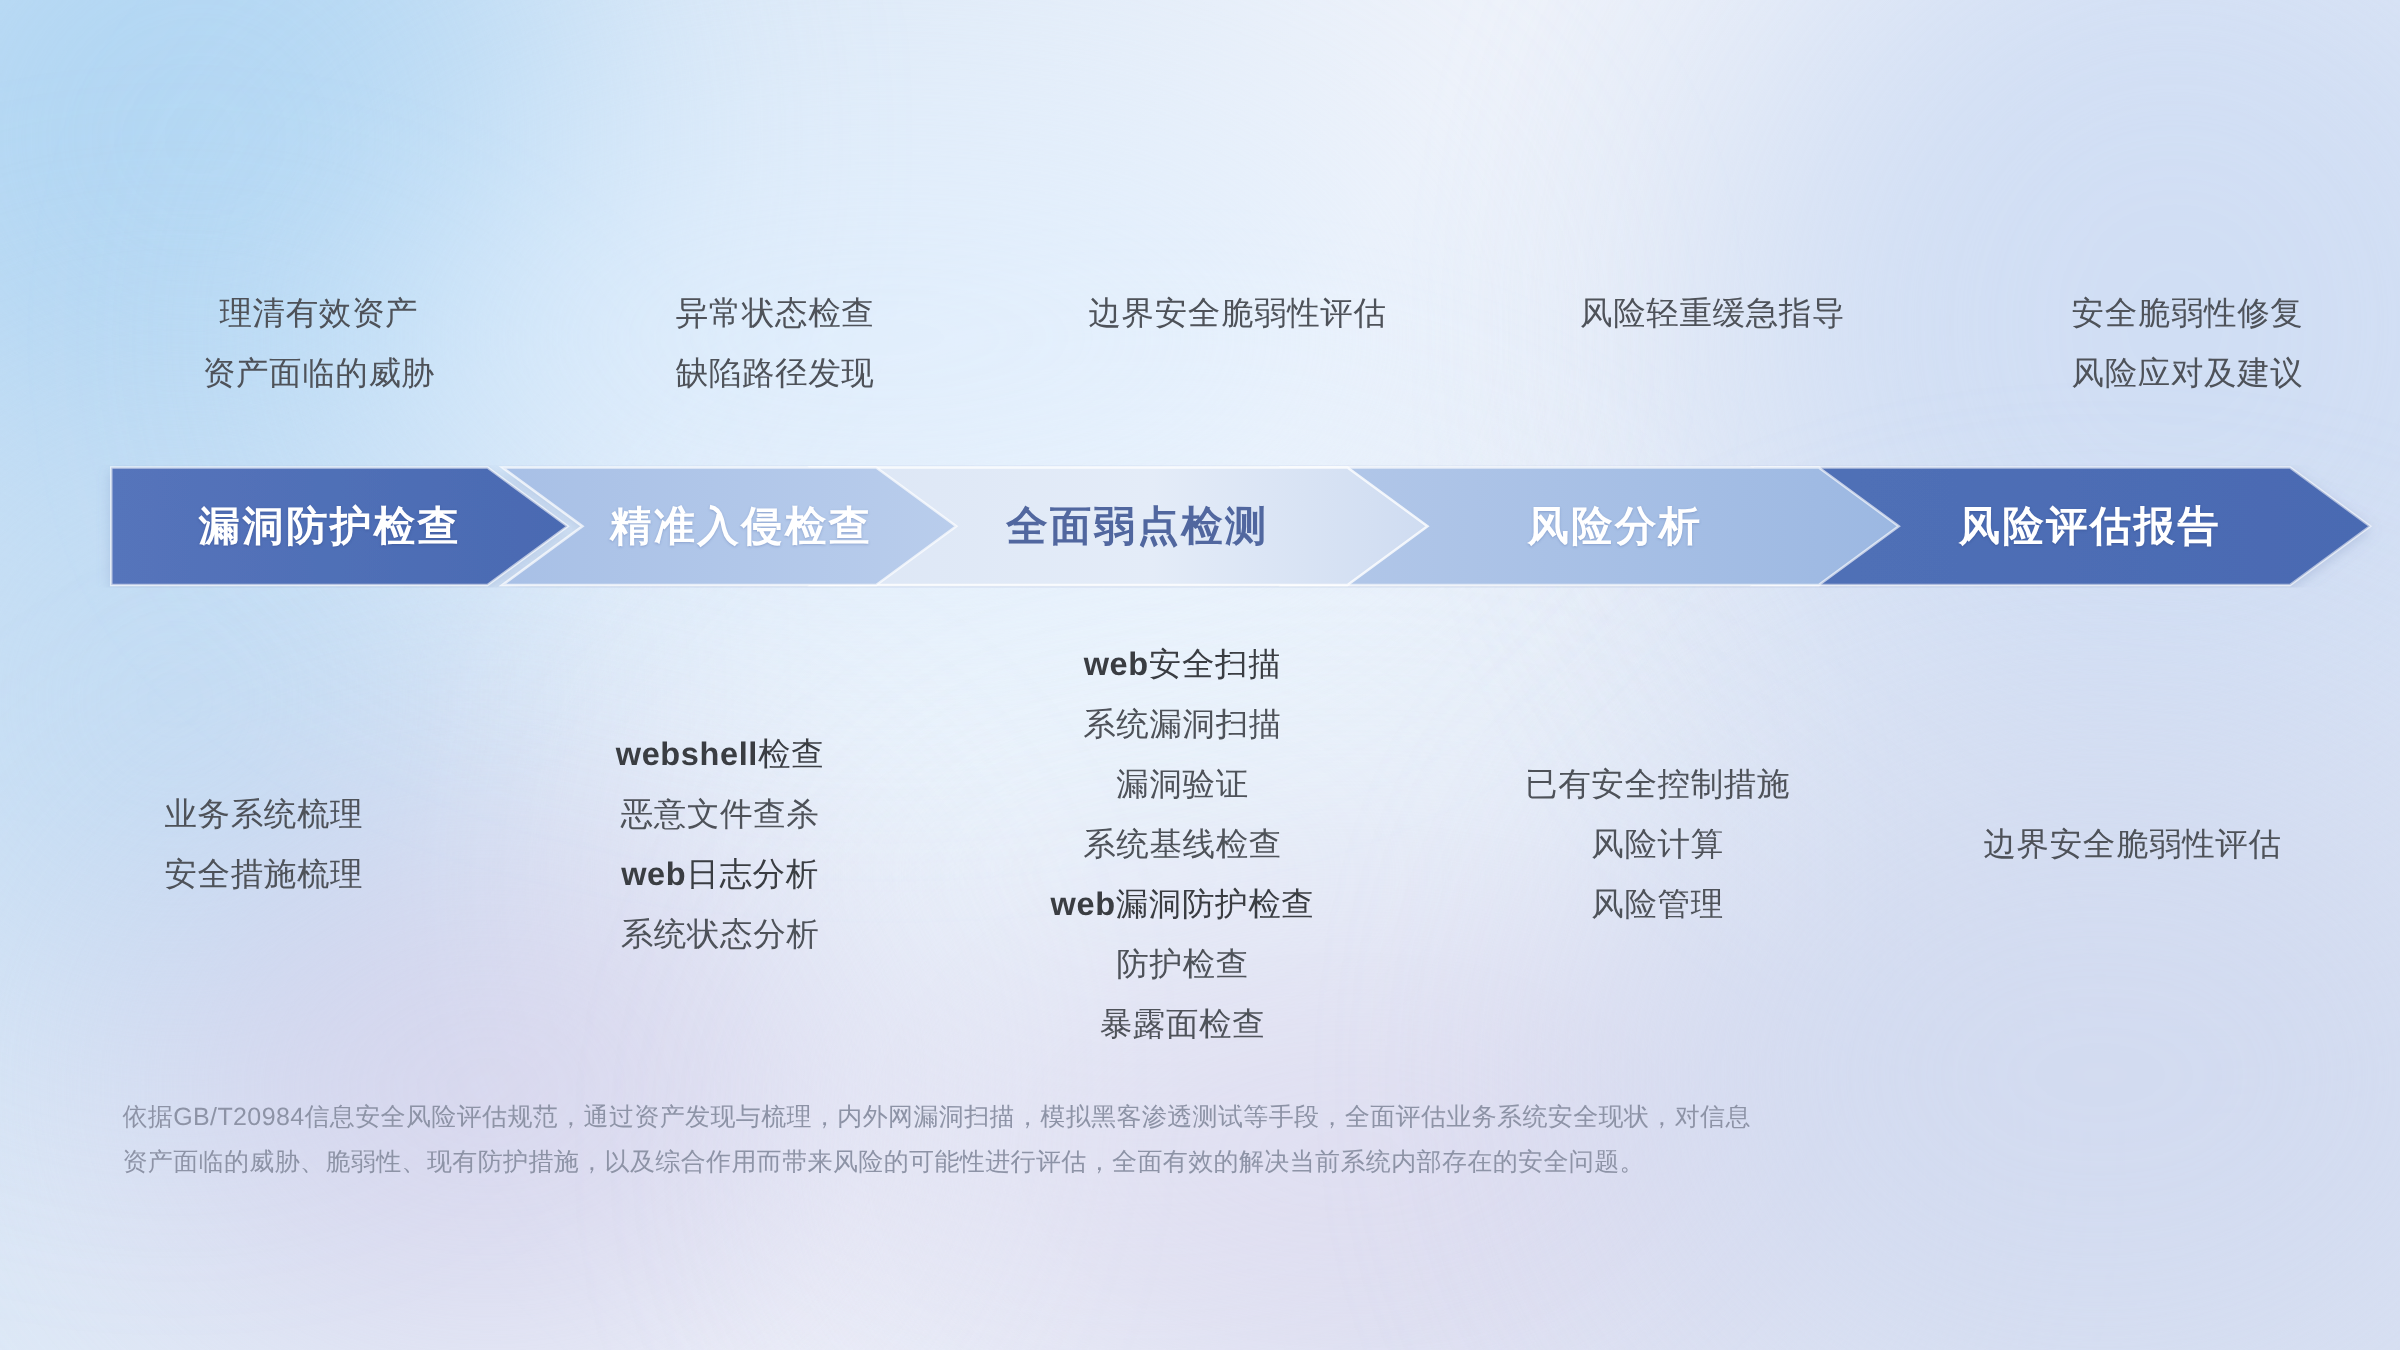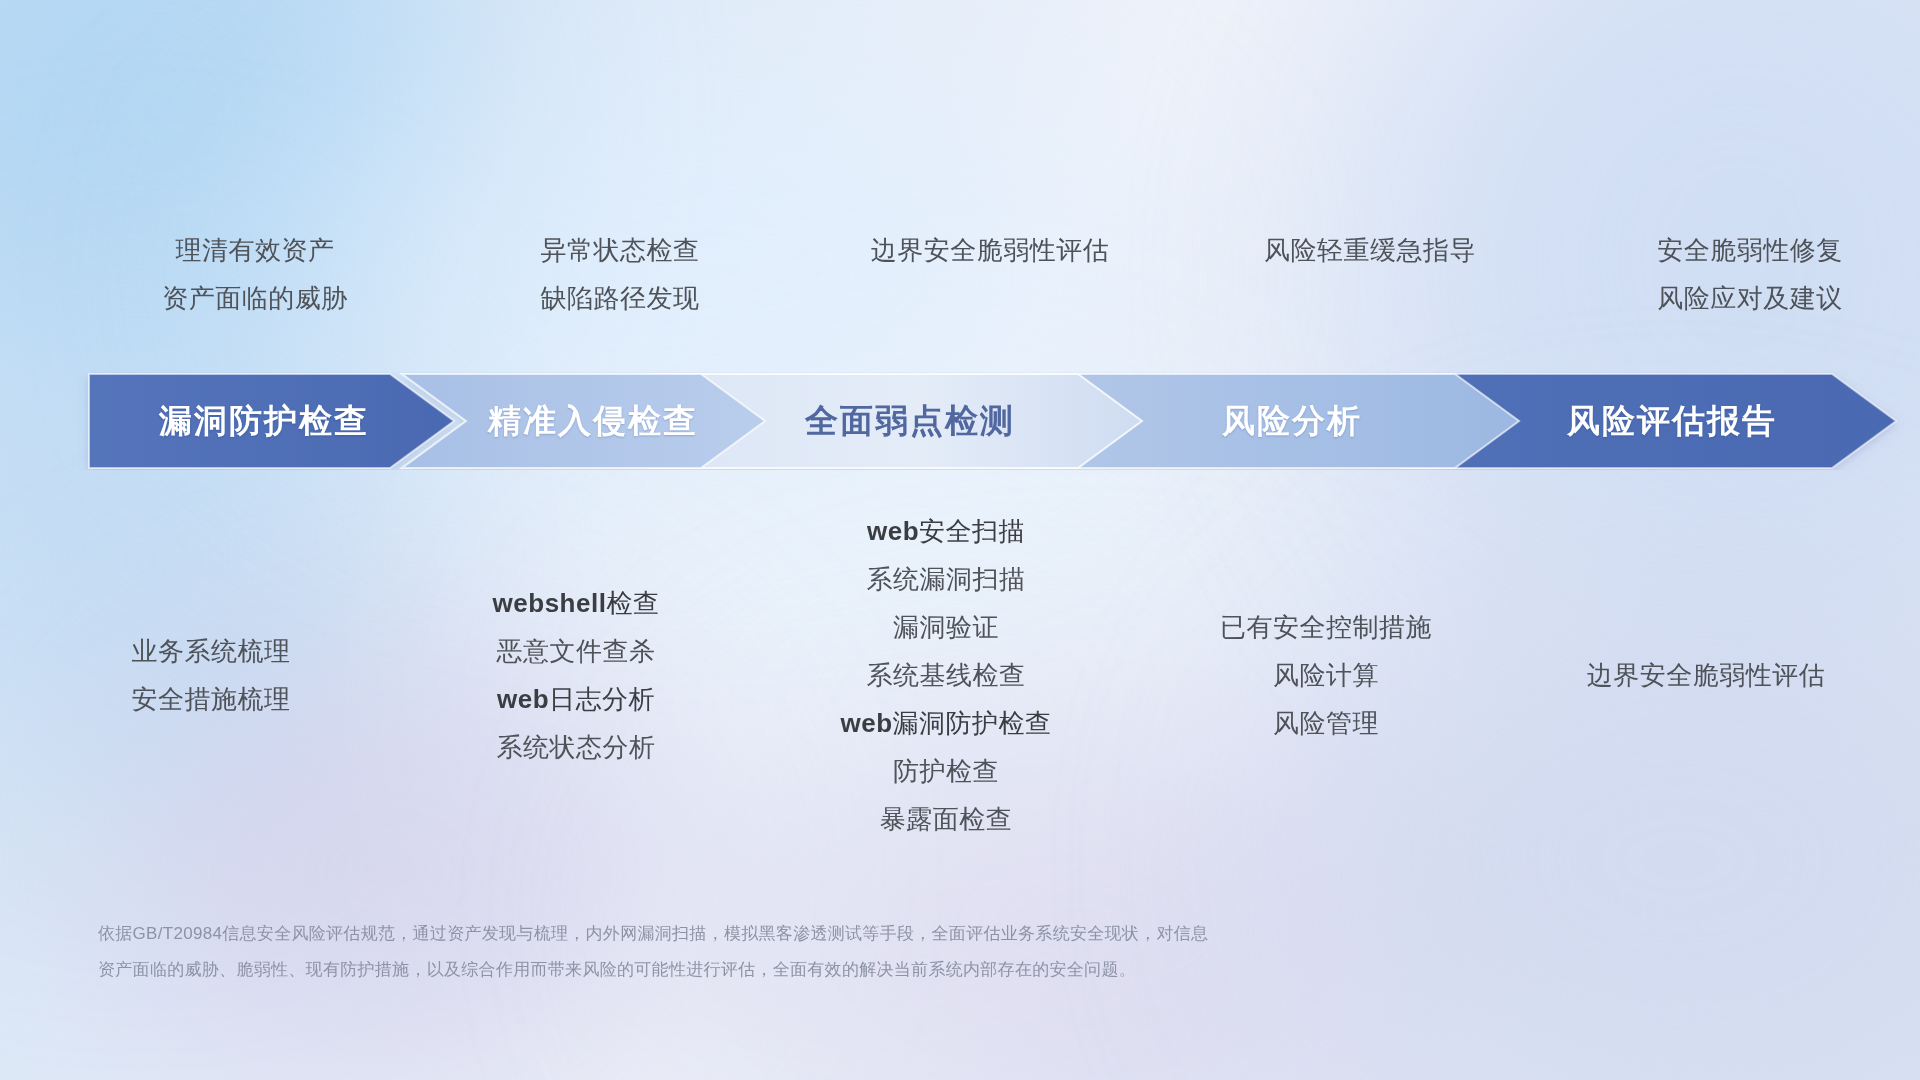--- a/index.html
+++ b/index.html
@@ -58,23 +58,22 @@
     white-space:nowrap;
     pointer-events:none;
   }
   .chev-label.on-dark  { color:#ffffff; text-shadow:0 1px 2px rgba(40,60,120,.35); }
   .chev-label.on-light { color:#ffffff; text-shadow:0 1px 2px rgba(60,85,150,.30); }
   .chev-label.on-pale  { color:#51679f; }
 
   
   #footer {
     position:absolute; left:98px; top:876px; width:1640px;
-    font-size:17px; line-height:36px; color:#8d93a6;
+    font-size:20px; line-height:36px; color:#8d93a6;
     letter-spacing:.3px;
-    margin-top:40px;
   }
   #footer p { margin:0; }
 </style>
 </head>
 <body>
 
 <div id="bg">
   <div class="bg-base"></div>
   <div class="bl" style="left:-160px;top:-200px;width:640px;height:620px;background:#a8d2f2;opacity:.75;"></div>
   <div class="bl" style="left:-120px;top:300px;width:520px;height:520px;background:#bcd9f3;opacity:.7;"></div>

